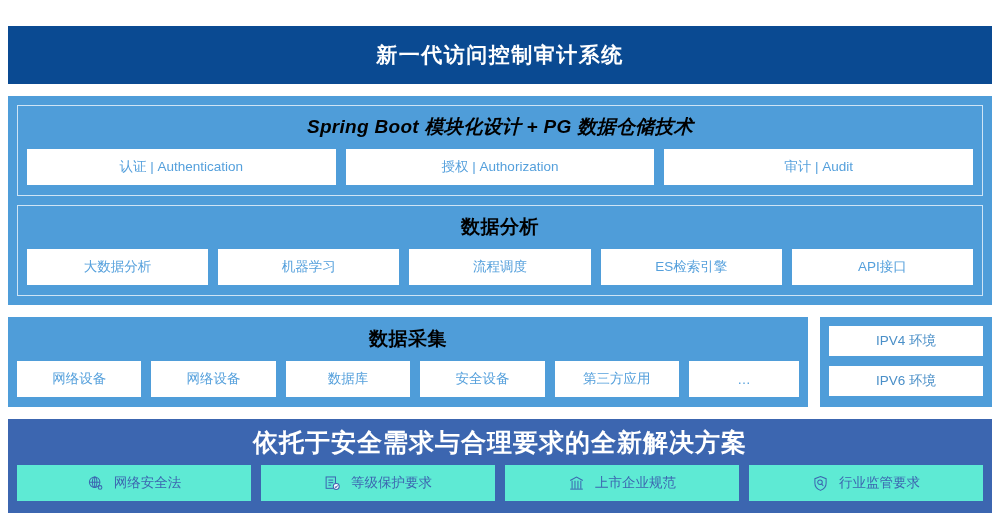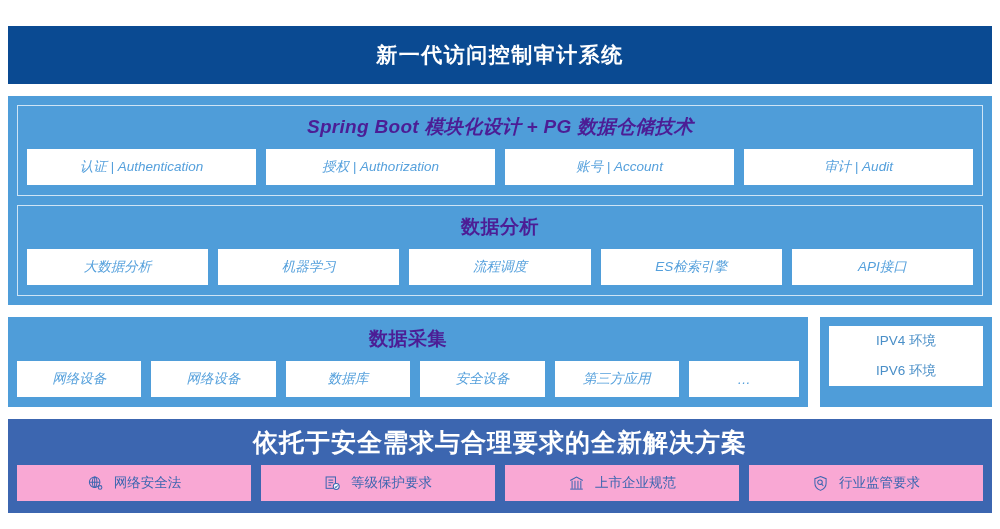--- a/index.html
+++ b/index.html
@@ -55,21 +55,21 @@
   .group {
     border: 1px solid #cfe4f5;
     padding: 7px 9px 10px 9px;
     display: flex;
     flex-direction: column;
     gap: 8px;
   }
 
   .group-title {
     text-align: center;
-    color: #4c1d95;
+    color: #000000;
     font-size: 19px;
     font-weight: bold;
     line-height: 28px;
     letter-spacing: 0.5px;
   }
   .group-title.italic {
     font-style: italic;
     font-size: 19px;
     letter-spacing: 0.3px;
   }
@@ -83,21 +83,20 @@
     flex: 1 1 0;
     background: #ffffff;
     height: 36px;
     display: flex;
     align-items: center;
     justify-content: center;
     gap: 8px;
     color: #55a0dc;
     font-size: 13.5px;
     white-space: nowrap;
-    font-style: italic;
   }
   .chip.narrow { flex: 0 0 110px; }
 
   
   .collect-row {
     display: flex;
     gap: 12px;
     flex: 0 0 auto;
   }
   .collect-main {
@@ -107,20 +106,21 @@
     display: flex;
     flex-direction: column;
     gap: 8px;
   }
   .collect-side {
     flex: 0 0 172px;
     background: #4f9dd9;
     padding: 9px;
     display: flex;
     flex-direction: column;
+    gap: 10px;
   }
   .side-chip {
     background: #ffffff;
     height: 30px;
     display: flex;
     align-items: center;
     justify-content: center;
     color: #4a8fc8;
     font-size: 13.5px;
   }
@@ -137,21 +137,21 @@
   .solution-title {
     text-align: center;
     color: #ffffff;
     font-size: 25px;
     font-weight: bold;
     line-height: 30px;
     letter-spacing: 1px;
   }
   .solution-chip {
     flex: 1 1 0;
-    background: #f9a8d4;
+    background: #5eead4;
     height: 36px;
     display: flex;
     align-items: center;
     justify-content: center;
     gap: 10px;
     color: #3c66b0;
     font-size: 13.5px;
   }
   .solution-chip .ico { display: flex; align-items: center; }
   .solution-chip svg { display: block; }
@@ -165,21 +165,20 @@
     <div class="header-title">新一代访问控制审计系统</div>
   </div>
 
   <div class="panel stack-panel">
 
     <div class="group">
       <div class="group-title italic">Spring Boot 模块化设计 + PG 数据仓储技术</div>
       <div class="chip-row">
         <div class="chip">认证 | Authentication</div>
         <div class="chip">授权 | Authorization</div>
-        <div class="chip">账号 | Account</div>
         <div class="chip">审计 | Audit</div>
       </div>
     </div>
 
     <div class="group">
       <div class="group-title">数据分析</div>
       <div class="chip-row">
         <div class="chip">大数据分析</div>
         <div class="chip">机器学习</div>
         <div class="chip">流程调度</div>

